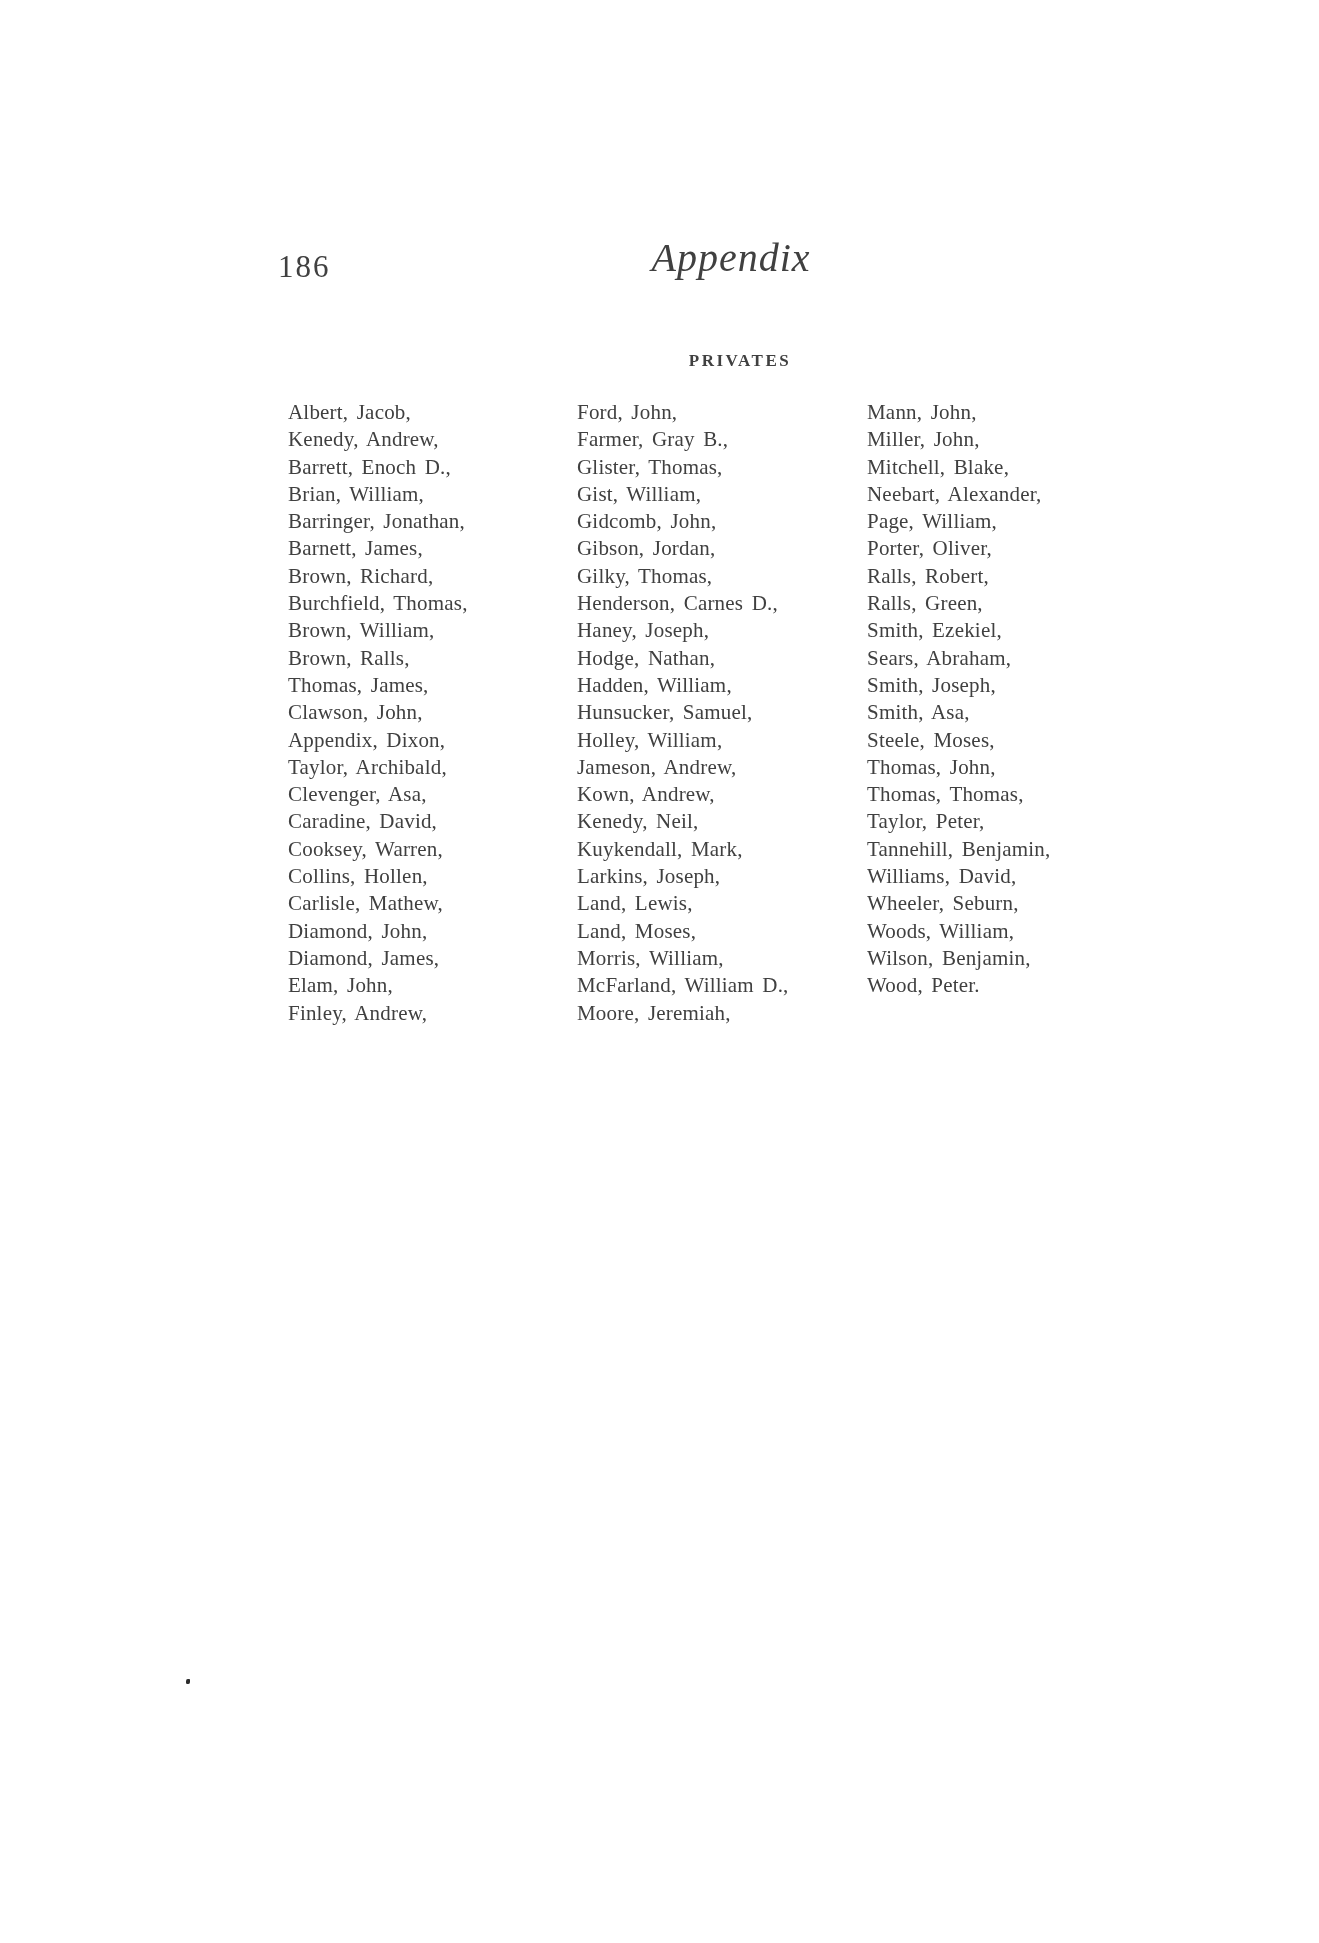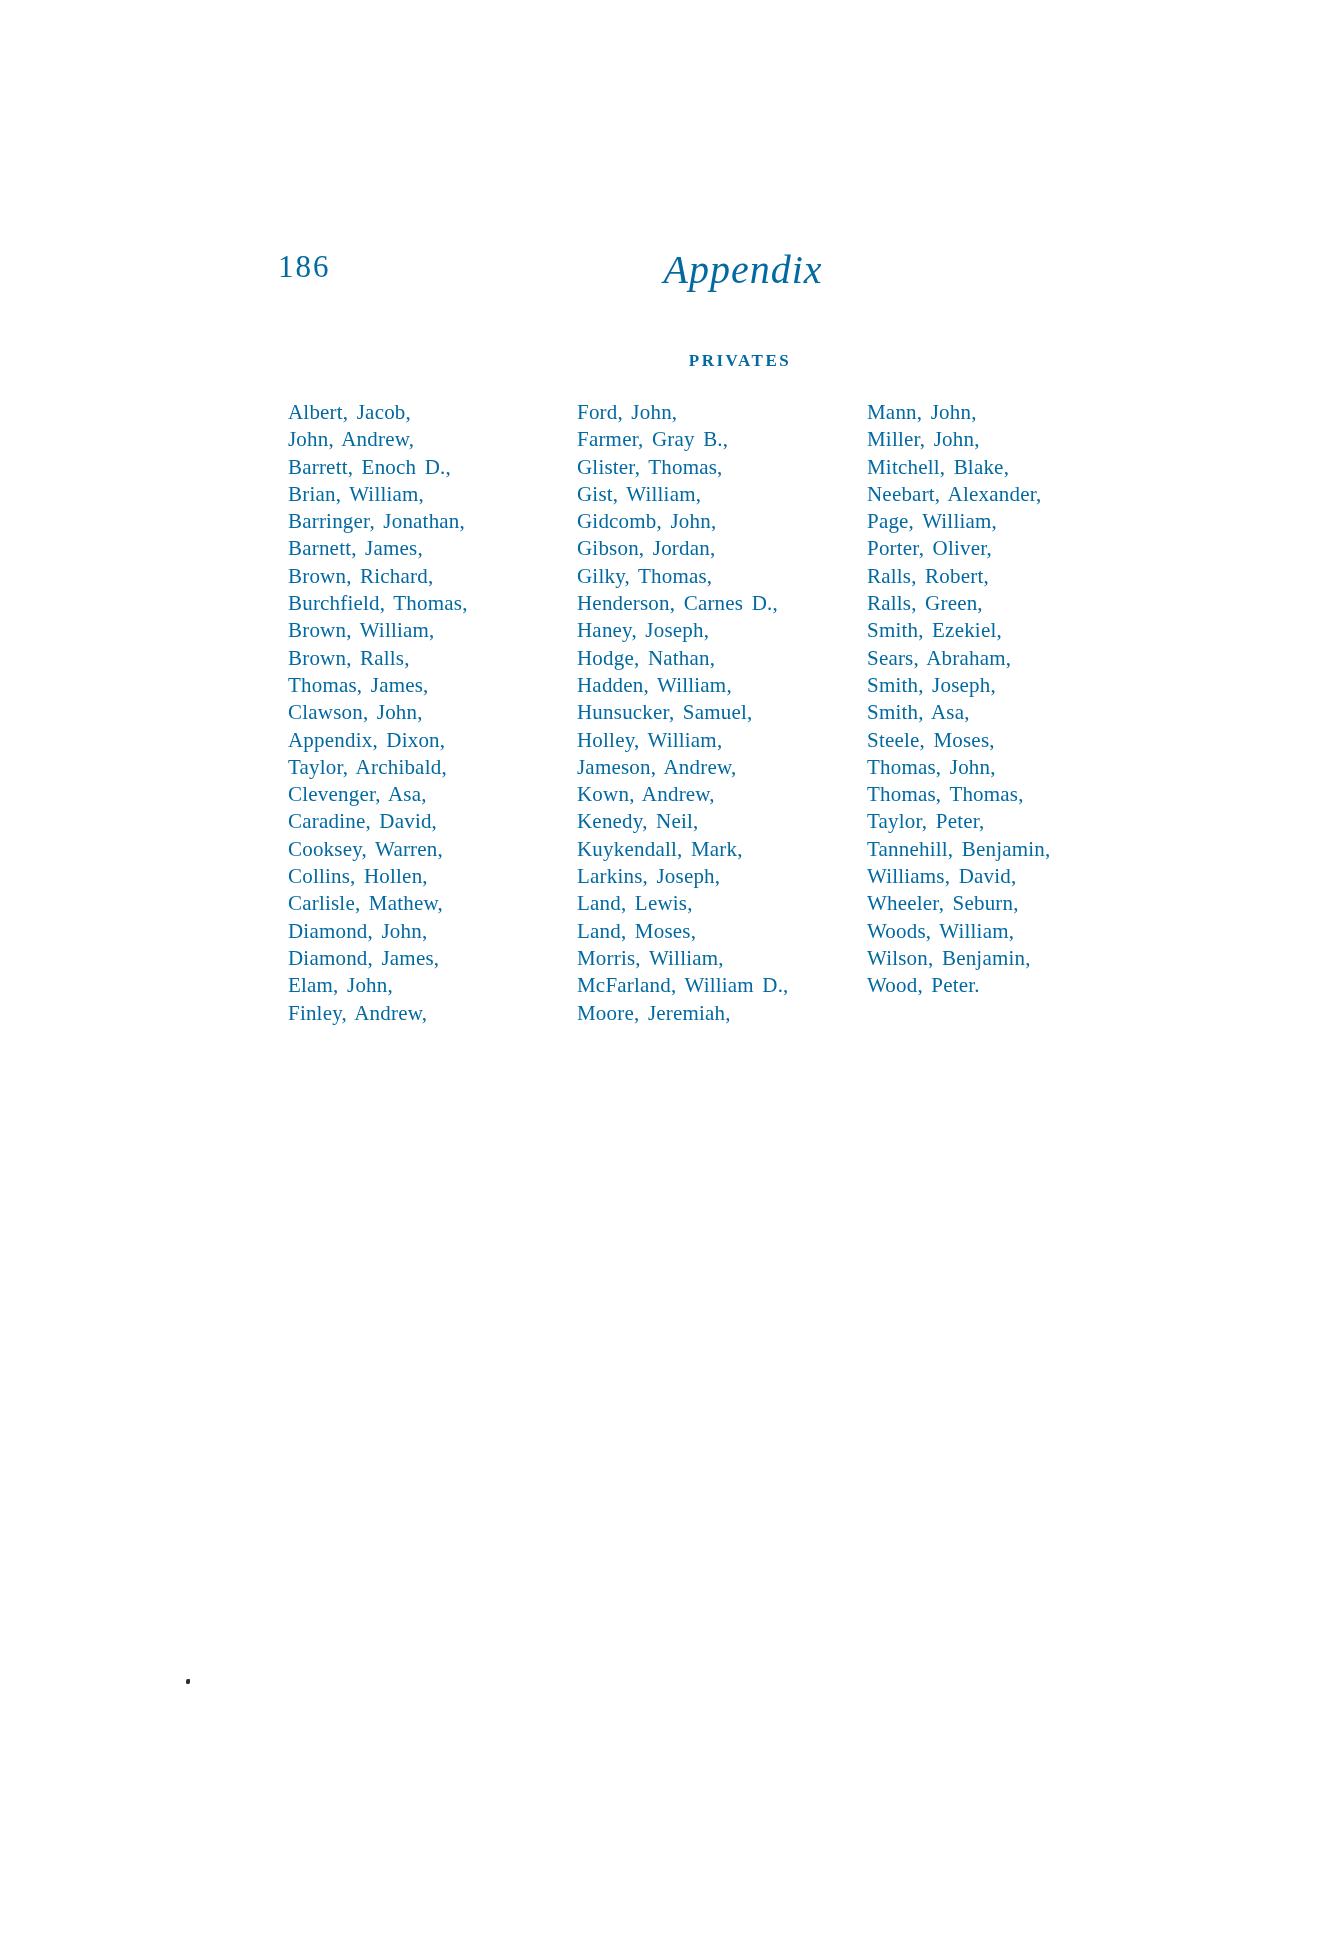--- a/index.html
+++ b/index.html
@@ -6,38 +6,38 @@
     margin: 0;
     padding: 0;
     background: #e8e8e8;
   }
   .page {
     position: relative;
     width: 1319px;
     height: 1943px;
     margin: 0 auto;
     background: #ffffff;
-    color: #0369a1;
+    color: #404040;
     font-family: "Liberation Serif", serif;
     overflow: hidden;
   }
   .page-number {
     position: absolute;
     left: 278px;
     top: 251px;
     font-size: 31px;
     line-height: 1;
     letter-spacing: 2px;
   }
   .title {
     position: absolute;
     left: 727px;
     top: 234px;
     transform: translateX(-50%);
-    margin: 16px;
+    margin: 4px;
     font-size: 40px;
     line-height: 1;
     font-style: italic;
     font-weight: 500;
     letter-spacing: 1px;
     white-space: nowrap;
   }
   .section-heading {
     position: absolute;
     left: 724px;
@@ -78,21 +78,21 @@
 
 <div class="page">
   <span class="page-number">186</span>
 
   <h1 class="title">Appendix</h1>
 
   <h2 class="section-heading">PRIVATES</h2>
 
   <div class="roster-col c1">
       <div class="roster-entry">Albert, Jacob,</div>
-      <div class="roster-entry">John, Andrew,</div>
+      <div class="roster-entry">Kenedy, Andrew,</div>
       <div class="roster-entry">Barrett, Enoch D.,</div>
       <div class="roster-entry">Brian, William,</div>
       <div class="roster-entry">Barringer, Jonathan,</div>
       <div class="roster-entry">Barnett, James,</div>
       <div class="roster-entry">Brown, Richard,</div>
       <div class="roster-entry">Burchfield, Thomas,</div>
       <div class="roster-entry">Brown, William,</div>
       <div class="roster-entry">Brown, Ralls,</div>
       <div class="roster-entry">Thomas, James,</div>
       <div class="roster-entry">Clawson, John,</div>

